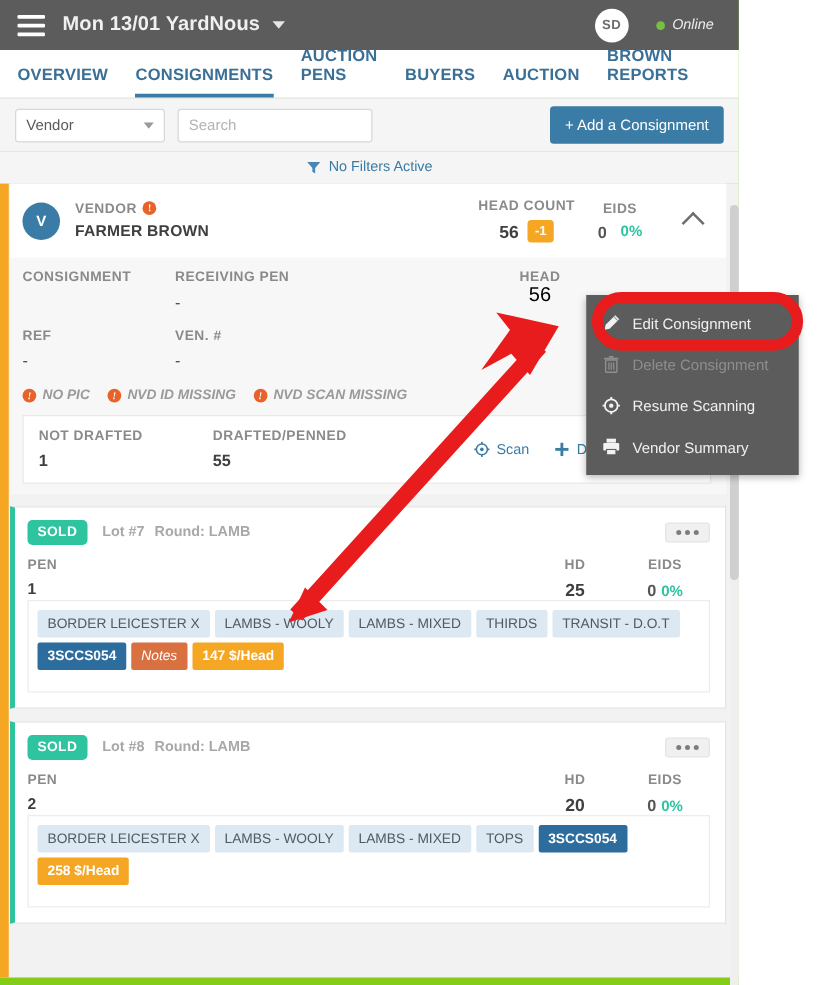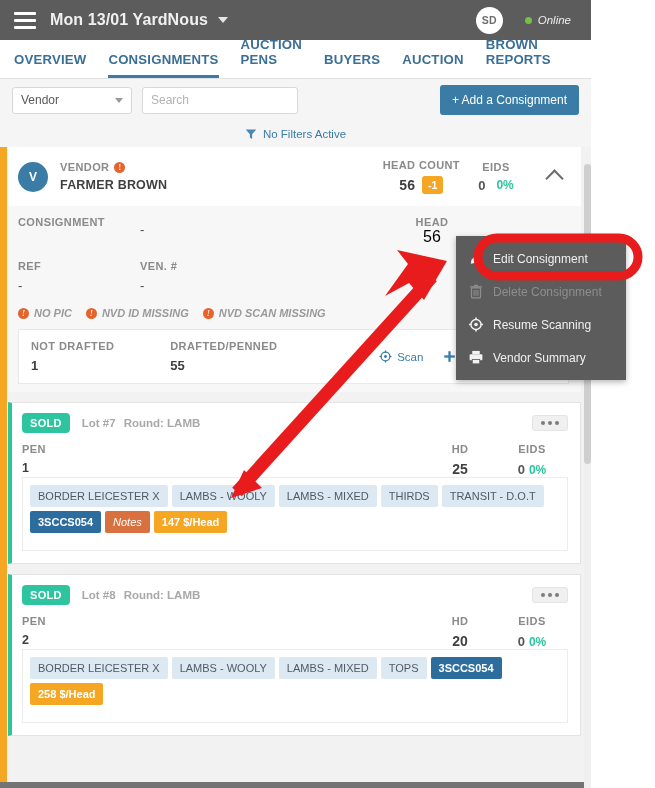--- a/index.html
+++ b/index.html
@@ -2,21 +2,21 @@
 <html><head>
 <meta charset="utf-8">
 <style>
   * { box-sizing: border-box; margin: 0; padding: 0; }
   html, body {
     width: 655px; height: 788px;
     font-family: "Liberation Sans", sans-serif;
     background: #ffffff;
     overflow: hidden;
   }
-  #app { position: relative; width: 591px; height: 788px; background: #737373; }
+  #app { position: relative; width: 591px; height: 788px; background: #84cc16; }
 
   
   .topbar {
     height: 40px; background: #5c5c5c; display: flex; align-items: center;
     padding: 0 14px; color: #fff;
   }
   .hamburger { width: 22px; height: 17px; display: flex; flex-direction: column;
     justify-content: space-between; cursor: pointer; margin-right: 14px; }
   .hamburger i { display: block; height: 3px; background: #fff; border-radius: 1px; }
   .topbar-title { font-size: 16px; font-weight: bold; letter-spacing: .1px; color: #f0f0f0; }
@@ -133,21 +133,21 @@
   .lot-col .v { font-size: 14px; font-weight: bold; color: #3f3f3f; margin-top: 6px; }
   .tagbox { border: 1px solid #ececec; padding: 7px 7px 17px 7px;
     display: flex; flex-wrap: wrap; gap: 4px; }
   .tag { font-size: 11px; padding: 5px 8px; border-radius: 2px; white-space: nowrap; }
   .tag.light { background: #dce8f2; color: #4e5b66; }
   .tag.blue { background: #2d6d9e; color: #fff; font-weight: bold; }
   .tag.amber { background: #f5a623; color: #fff; font-weight: bold; }
   .tag.orange { background: #d9703f; color: #fff; font-style: italic; }
 
   
-  .menu { position: absolute; left: 456px; top: 236px; width: 170px; background: #5c5c5c;
+  .menu { position: absolute; left: 469px; top: 236px; width: 170px; background: #5c5c5c;
     z-index: 40; box-shadow: 0 2px 6px rgba(0,0,0,.3); padding: 6px 0; }
   .menu-item { display: flex; align-items: center; color: #f0f0f0; font-size: 12px;
     padding: 9px 12px; cursor: pointer; }
   .menu-item.disabled { color: #8e8e8e; cursor: default; }
   .menu-item svg { margin-right: 9px; flex: 0 0 16px; }
 
   
   .anno { position: absolute; left: 0; top: 0; width: 655px; height: 788px;
     pointer-events: none; z-index: 60; }
 
@@ -239,20 +239,21 @@
         </div>
         <div class="chev-up"></div>
       </div>
 
       <div class="consign">
         <div class="row3">
           <div class="col-a">
             <div class="lbl-cap">CONSIGNMENT</div>
           </div>
           <div class="col-b">
+            <div class="lbl-cap">RECEIVING PEN</div>
             <div class="dash">-</div>
           </div>
           <div class="col-head">
             <div class="lbl-cap">HEAD</div>
             <div class="mv">56</div>
           </div>
           <div style="min-width:72px"></div>
           <div style="width:29px"></div>
         </div>
 

